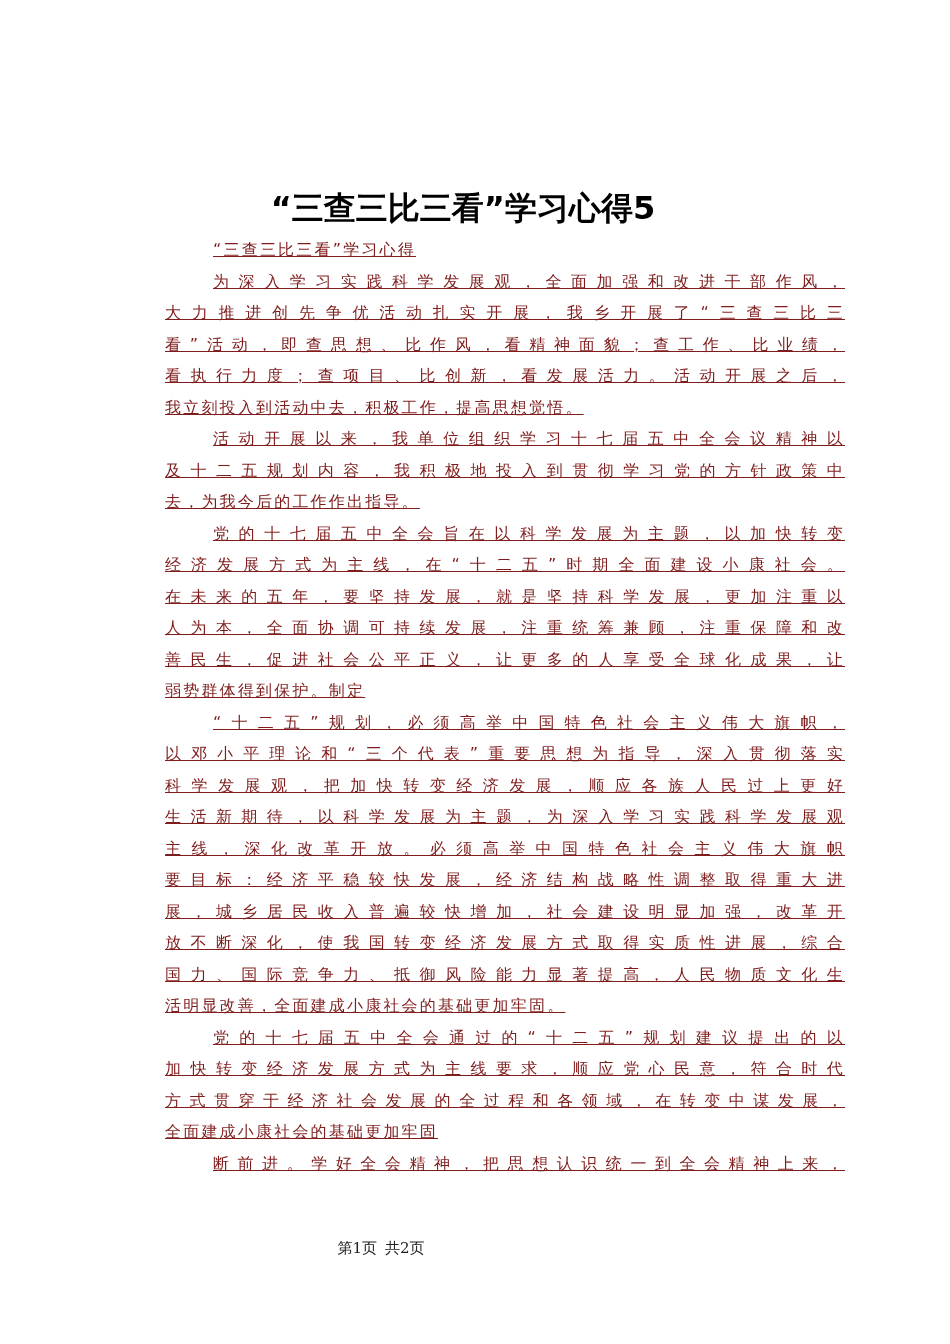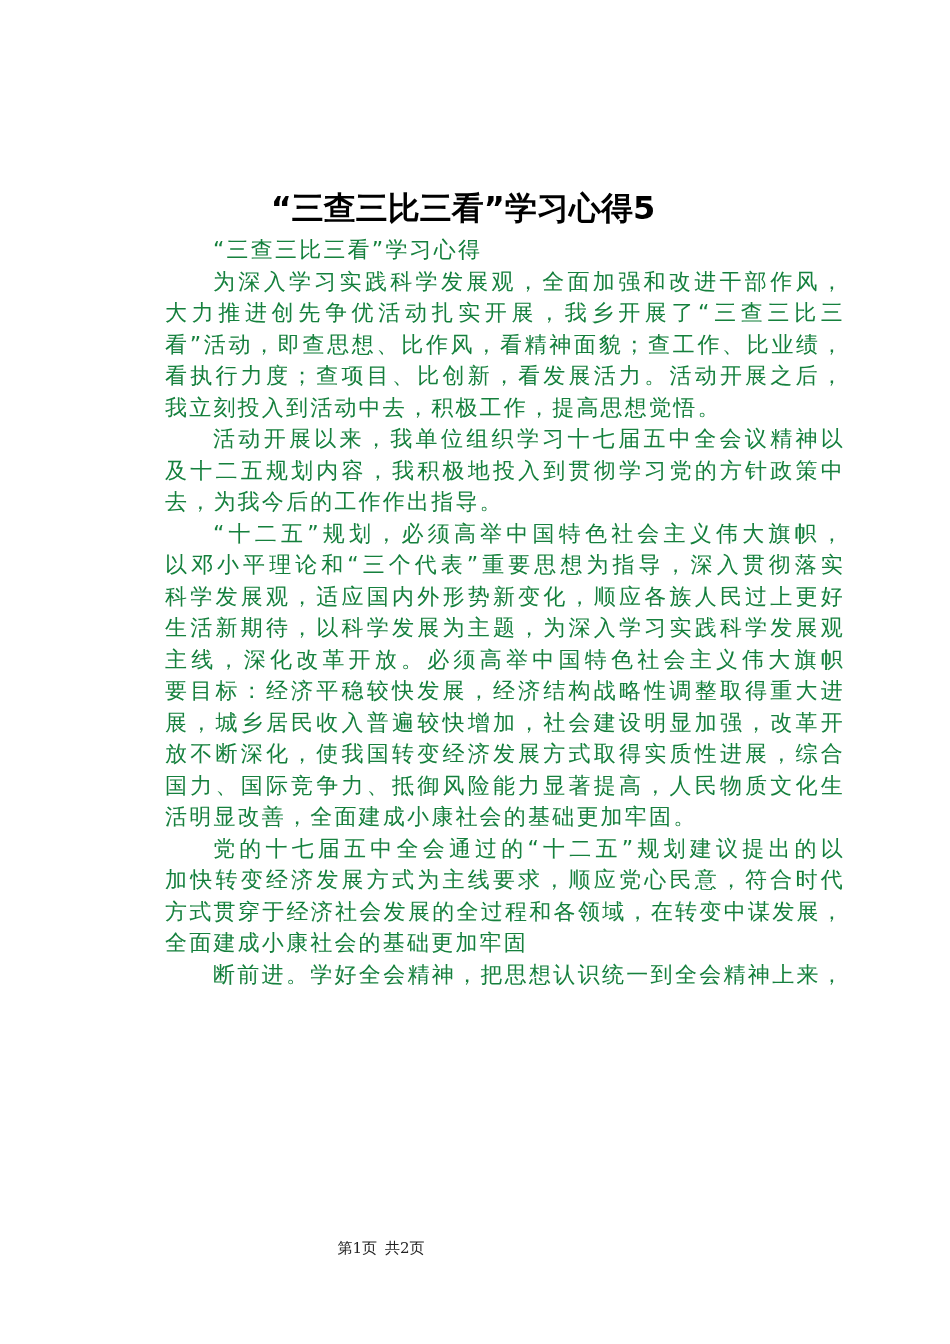--- a/index.html
+++ b/index.html
@@ -32,26 +32,27 @@
       line-height: 44px;
       letter-spacing: 0px;
       color: #000000;
     }
     .body {
       position: absolute;
       top: 234px;
       left: 117px;
       width: 728px;
       font-family: "DejaVu Sans", "Liberation Sans", sans-serif;
-      font-size: 22px;
+      font-size: 16px;
       line-height: 31.5px;
       letter-spacing: 2.2px;
       text-align: justify;
       text-align-last: left;
-      color: #15803d;
+      color: #7f1d1d;
+      text-decoration: underline;
     }
     .para {
       margin: 0;
       text-indent: 48px;
       white-space: normal;
       word-break: break-all;
     }
     .line {
       display: block;
       white-space: nowrap;
@@ -98,25 +99,33 @@
       <span class="line">看执行力度；查项目、比创新，看发展活力。活动开展之后，</span>
       <span class="line last">我立刻投入到活动中去，积极工作，提高思想觉悟。</span>
     </div>
 
     <div class="para">
       <span class="line indent">活动开展以来，我单位组织学习十七届五中全会议精神以</span>
       <span class="line">及十二五规划内容，我积极地投入到贯彻学习党的方针政策中</span>
       <span class="line last">去，为我今后的工作作出指导。</span>
     </div>
 
+    <div class="para">
+      <span class="line indent">党的十七届五中全会旨在以科学发展为主题，以加快转变</span>
+      <span class="line">经济发展方式为主线，在“十二五”时期全面建设小康社会。</span>
+      <span class="line">在未来的五年，要坚持发展，就是坚持科学发展，更加注重以</span>
+      <span class="line">人为本，全面协调可持续发展，注重统筹兼顾，注重保障和改</span>
+      <span class="line">善民生，促进社会公平正义，让更多的人享受全球化成果，让</span>
+      <span class="line last">弱势群体得到保护。制定</span>
+    </div>
 
     <div class="para">
       <span class="line indent">“十二五”规划，必须高举中国特色社会主义伟大旗帜，</span>
       <span class="line">以邓小平理论和“三个代表”重要思想为指导，深入贯彻落实</span>
-      <span class="line">科学发展观，适应国内外形势新变化，顺应各族人民过上更好</span>
+      <span class="line">科学发展观，把加快转变经济发展，顺应各族人民过上更好</span>
       <span class="line">生活新期待，以科学发展为主题，为深入学习实践科学发展观</span>
       <span class="line">主线，深化改革开放。必须高举中国特色社会主义伟大旗帜</span>
       <span class="line">要目标：经济平稳较快发展，经济结构战略性调整取得重大进</span>
       <span class="line">展，城乡居民收入普遍较快增加，社会建设明显加强，改革开</span>
       <span class="line">放不断深化，使我国转变经济发展方式取得实质性进展，综合</span>
       <span class="line">国力、国际竞争力、抵御风险能力显著提高，人民物质文化生</span>
       <span class="line last">活明显改善，全面建成小康社会的基础更加牢固。</span>
     </div>
 
     <div class="para">

